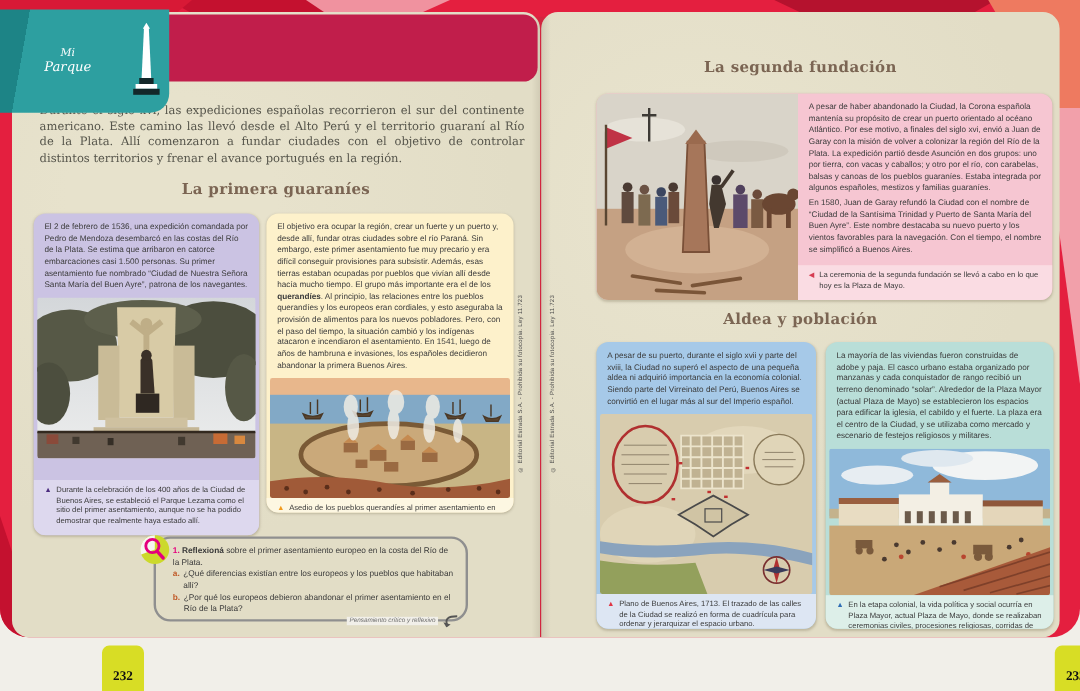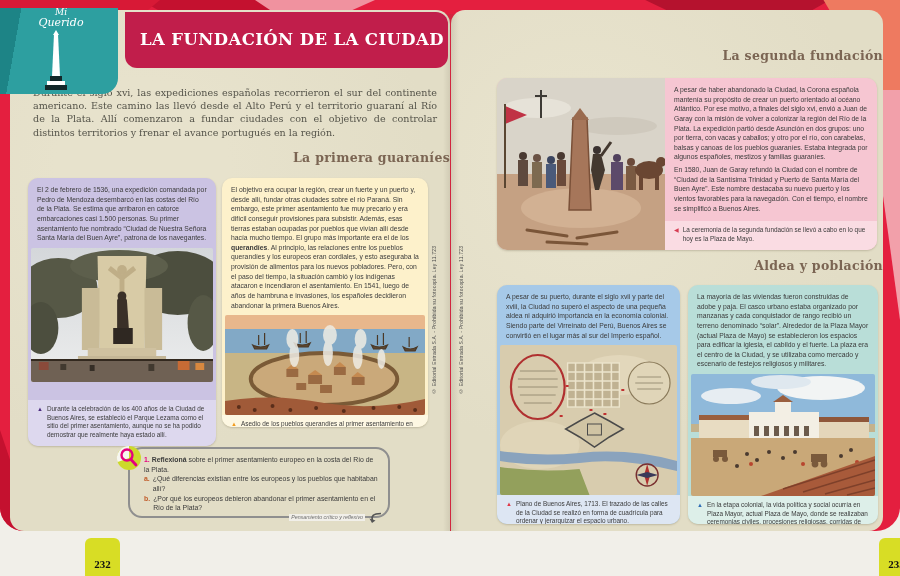--- a/index.html
+++ b/index.html
@@ -17,39 +17,39 @@
   .f6{left:0;top:430px;width:34px;height:101px;background:#c4112f;clip-path:polygon(0 0,100% 100%,0 100%);}
   .f7{left:0;top:0;width:160px;height:40px;background:#d81936;clip-path:polygon(0 0,100% 0,70% 100%,0 100%);}
   
   .page{position:absolute;top:10px;height:521px;background:#e2ddc6;
         background:radial-gradient(circle at 30% 30%, #e7e2cc 0 18%, #e2ddc6 60%);}
   .page-left{left:10px;width:440px;border-radius:14px 14px 0 14px;}
   .page-right{left:451px;width:432px;border-radius:14px 14px 14px 0;}
   .gutter-shadow{position:absolute;left:443px;top:14px;width:16px;height:517px;
         background:linear-gradient(90deg,rgba(0,0,0,0) 0,rgba(90,80,60,.14) 50%,rgba(0,0,0,0) 100%);pointer-events:none;}
   
-  .logo{position:absolute;left:0;top:8px;width:118px;height:86px;z-index:5;
+  .logo{position:absolute;left:0;top:8px;width:141px;height:86px;z-index:5;
         background:linear-gradient(100deg,#1d8486 0 16%,#2d9fa0 16%);
-        border-radius:0 0 16px 0;color:#fff;display:flex;align-items:center;flex-direction:column;}
+        border-radius:0 0 16px 0;color:#fff;display:flex;align-items:center;}
   .logo-text{flex:1;text-align:center;font-family:"DejaVu Serif",serif;line-height:1.05;padding-left:4px;}
   .logo-mi{font-style:italic;font-size:9px;display:block;}
   .logo-ba{font-size:13px;font-weight:bold;display:block;letter-spacing:.3px;}
   .logo-q{font-style:italic;font-size:11px;display:block;}
   .logo-obelisk{width:26px;height:64px;margin-right:6px;}
   
   .title-banner{position:absolute;left:125px;top:12px;width:323px;height:56px;background:#c11e4b;
         border-radius:0 12px 12px 12px;z-index:4;display:flex;flex-direction:column;justify-content:center;
         padding-left:15px;box-sizing:border-box;}
   .title-banner span{color:#fff;font-family:"DejaVu Serif",serif;font-weight:bold;font-size:16.5px;
         letter-spacing:.4px;line-height:1.35;}
   
   .intro{position:absolute;left:33px;top:86px;width:404px;font-family:"DejaVu Serif",serif;
         font-size:9.6px;line-height:1.38;color:#55544a;text-align:justify;}
   .sec-h{position:absolute;font-family:"DejaVu Serif",serif;font-weight:bold;font-size:12.5px;
-        color:#7b6553;letter-spacing:.3px;text-align:right;}
+        color:#7b6553;letter-spacing:.3px;text-align:center;}
   .card{position:absolute;border-radius:10px;overflow:hidden;display:flex;flex-direction:column;
         box-shadow:0 1px 2px rgba(90,80,50,.25);}
   .card-text{font-size:6.8px;line-height:1.42;color:#3b3b3b;padding:7px 9px 5px 9px;}
   .card-text p{margin:0 0 3px 0;}
   .img-wrap{padding:0 3px;}
   .img-wrap svg{display:block;width:100%;border-radius:2px;}
   .caption{display:flex;gap:4px;padding:5px 9px 7px 9px;font-size:6.4px;line-height:1.32;color:#3a3a3a;margin-top:auto;}
   .cap-marker{font-size:6px;line-height:1.4;flex:0 0 auto;}
   
   .card-lavender{left:28px;top:178px;width:188px;height:268px;background:#cbc3e3;}
@@ -100,33 +100,32 @@
 </div>
 
 <div class="page page-left"></div>
 
 <div class="page page-right"></div>
 <div class="gutter-shadow"></div>
 
 <div class="logo">
   <div class="logo-text">
     <span class="logo-mi">Mi</span>
-    <span class="logo-q">Querido</span>
+    <span class="logo-q">Parque</span>
   </div>
   <svg class="logo-obelisk" viewBox="0 0 26 64">
     <polygon points="11,4 15,4 17,46 9,46" fill="#ffffff"></polygon>
     <polygon points="13,0 16,5 10,5" fill="#ffffff"></polygon>
     <rect x="7" y="46" width="12" height="5" fill="#13282a"></rect>
     <rect x="4" y="51" width="18" height="4" fill="#ffffff"></rect>
     <rect x="2" y="55" width="22" height="5" fill="#13282a"></rect>
   </svg>
 </div>
 
 <div class="title-banner">
-  <span>LA FUNDACIÓN DE LA CIUDAD</span>
 </div>
 
 <div class="intro">Durante el siglo xvi, las expediciones españolas recorrieron el sur del continente americano. Este camino las llevó desde el Alto Perú y el territorio guaraní al Río de la Plata. Allí comenzaron a fundar ciudades con el objetivo de controlar distintos territorios y frenar el avance portugués en la región.</div>
 
 <div class="sec-h" style="left:10px;top:150px;width:440px;">La primera guaraníes</div>
 
 <div class="card card-lavender">
   <div class="card-text">El 2 de febrero de 1536, una expedición comandada por Pedro de Mendoza desembarcó en las costas del Río de la Plata. Se estima que arribaron en catorce embarcaciones casi 1.500 personas. Su primer asentamiento fue nombrado “Ciudad de Nuestra Señora Santa María del Buen Ayre”, patrona de los navegantes.</div>
   <div class="img-wrap">
     <svg viewBox="0 0 186 134" height="134" preserveAspectRatio="none">

